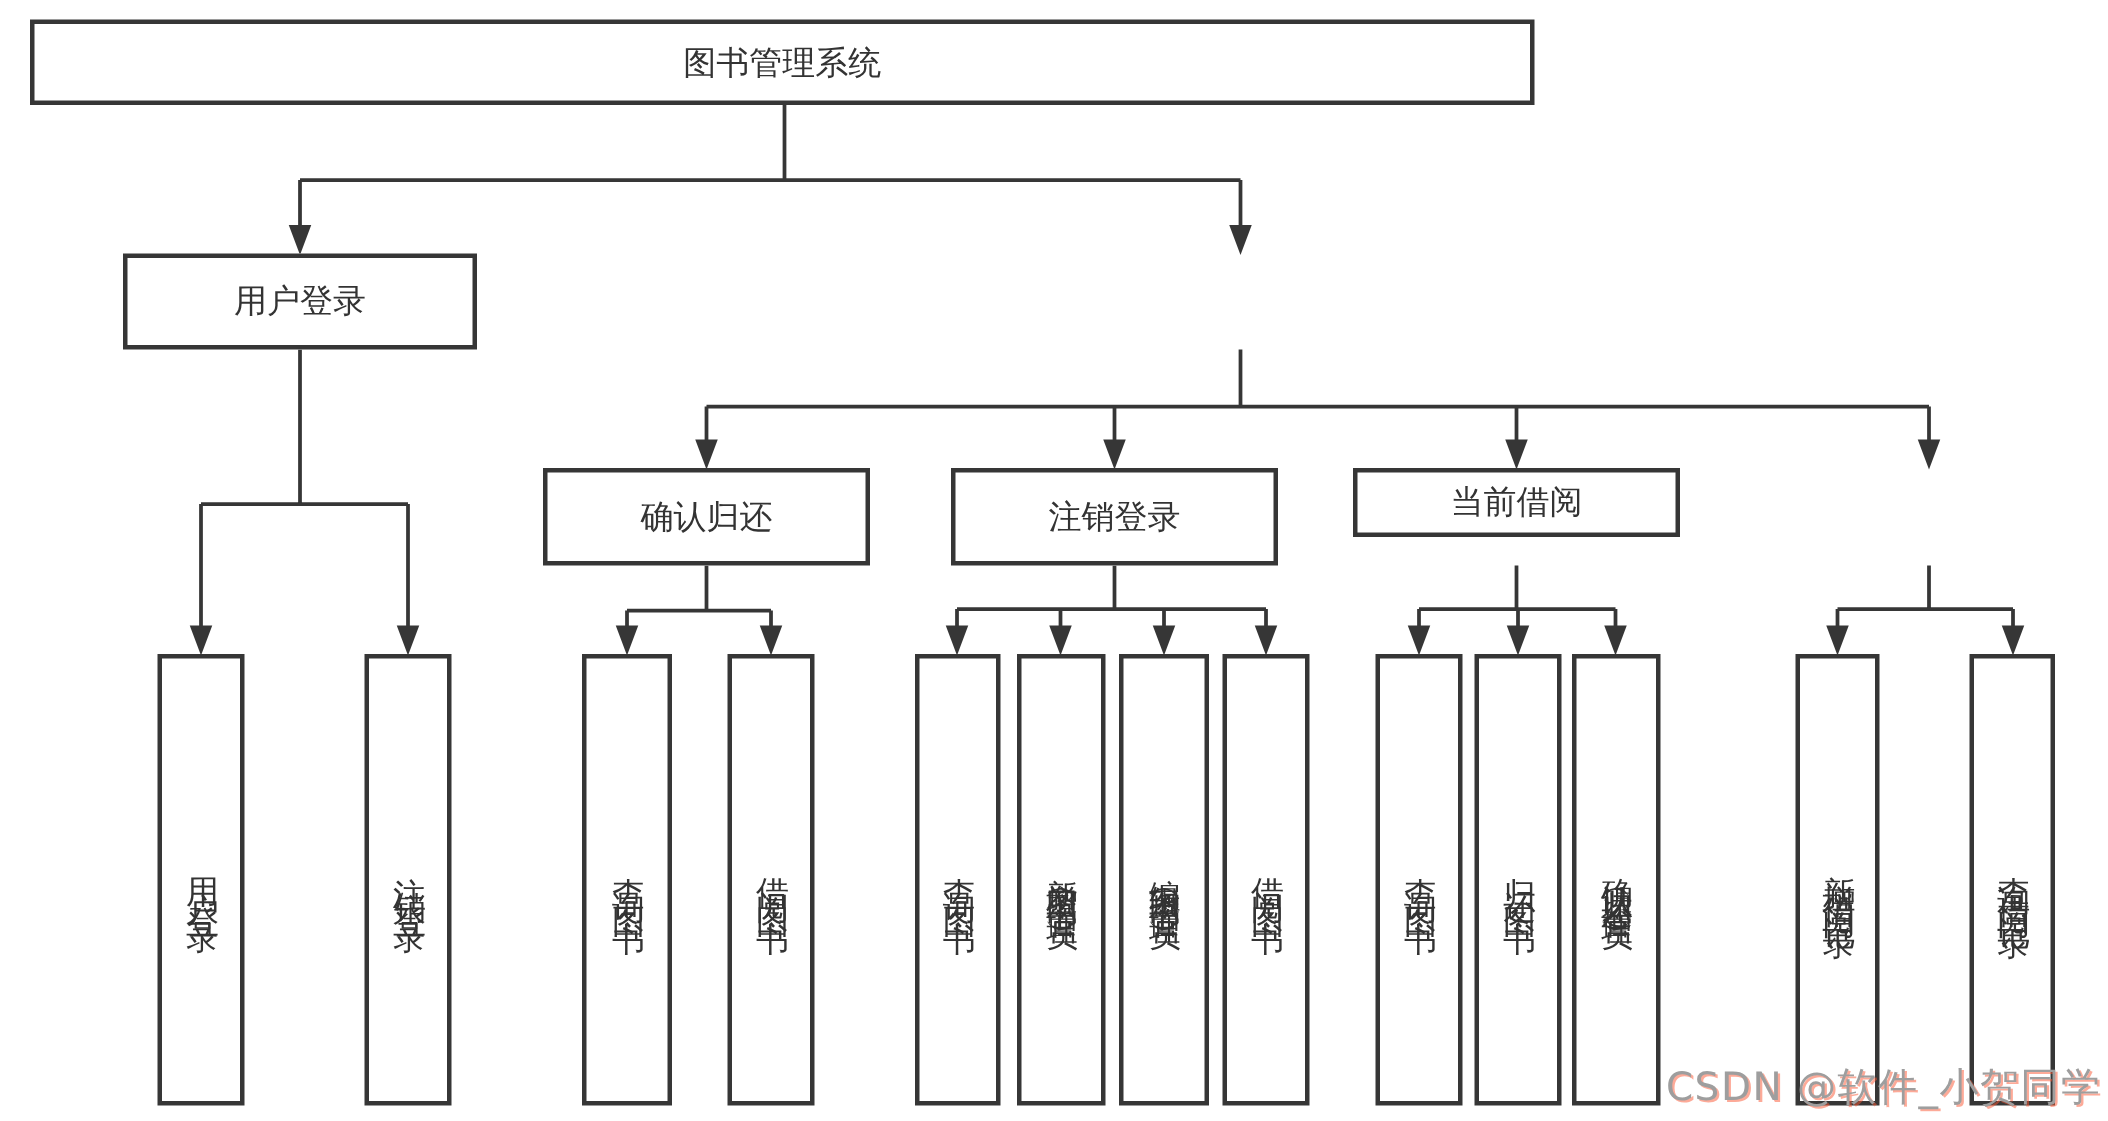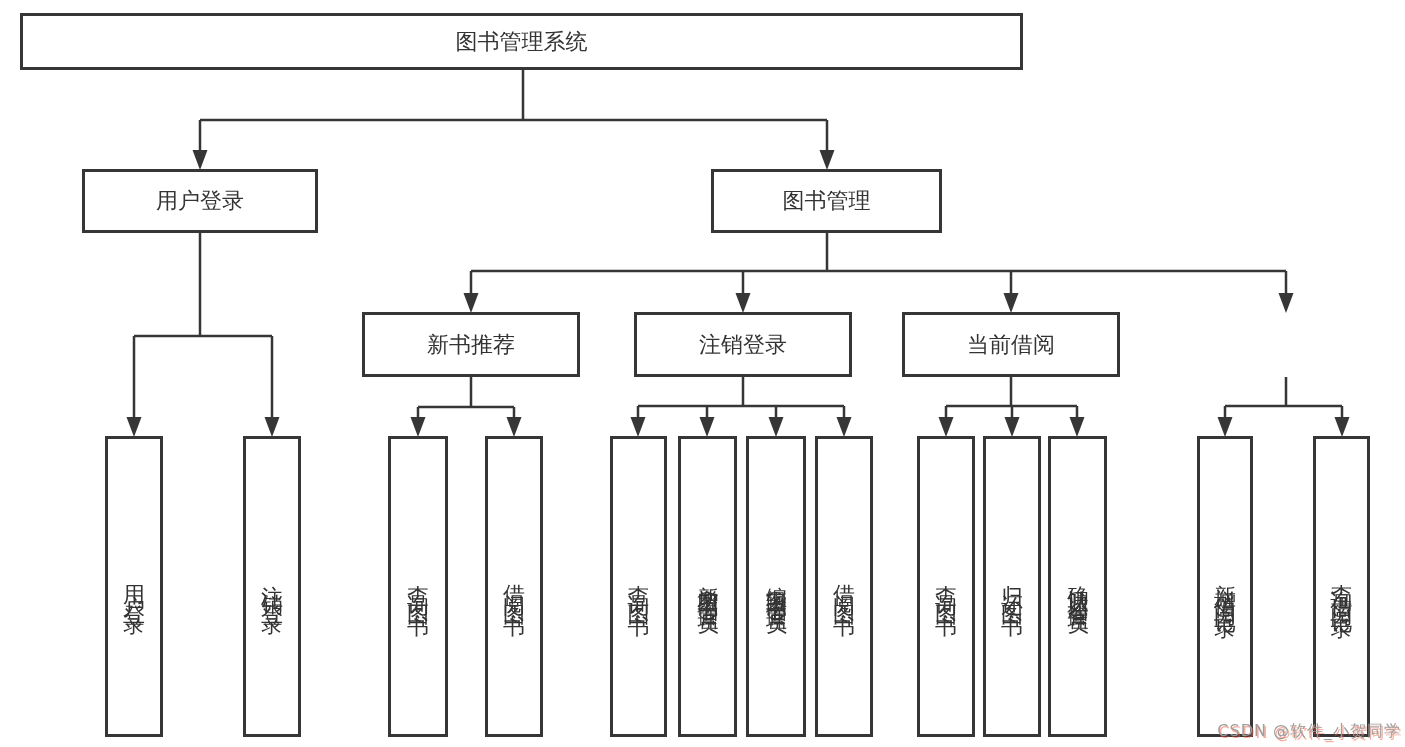--- a/index.html
+++ b/index.html
@@ -15,21 +15,21 @@
     font-size:22px;color:#333333;white-space:nowrap;
   }
   .leaf span{
     writing-mode:vertical-rl;text-orientation:mixed;
     display:inline-block;line-height:1;
   }
   .ls10 span{letter-spacing:10px;}
   .ls7 span{letter-spacing:7px;}
   .ls4 span{letter-spacing:4px;font-size:21px;}
   .watermark{
-    position:absolute;right:4px;bottom:5px;font-size:16px;
+    position:absolute;right:4px;bottom:5px;font-size:26px;
     color:#9e9e9e;letter-spacing:1px;
     text-shadow:1.5px 1.5px 0 rgba(252,85,49,0.5);
   }
 </style>
 </head>
 <body>
 
 <div class="stage">
 
   <svg width="1405" height="747" viewBox="0 0 1405 747">
@@ -75,31 +75,28 @@
     </g>
   </svg>
 
   <div class="box" style="left:20px;top:13px;width:1003px;height:57px;text-align:right;">
     <span>图书管理系统</span>
   </div>
 
   <div class="box" style="left:82px;top:169px;width:236px;height:64px;">
     <span>用户登录</span>
   </div>
-  <div class="box" style="left:711px;top:169px;width:231px;height:64px;">
-    <span>图书管理</span>
-  </div>
 
   <div class="box" style="left:362px;top:312px;width:218px;height:65px;">
-    <span>新书推荐</span>
+    <span>确认归还</span>
   </div>
   <div class="box" style="left:634px;top:312px;width:218px;height:65px;">
     <span>注销登录</span>
   </div>
-  <div class="box" style="left:902px;top:312px;width:218px;height:65px;">
+  <div class="box" style="left:902px;top:312px;width:218px;height:46px;">
     <span>当前借阅</span>
   </div>
 
   <div class="box leaf ls10" style="left:105px;top:436px;width:58px;height:301px;">
     <span>用户登录</span>
   </div>
   <div class="box leaf ls10" style="left:243px;top:436px;width:58px;height:301px;">
     <span>注销登录</span>
   </div>
 

